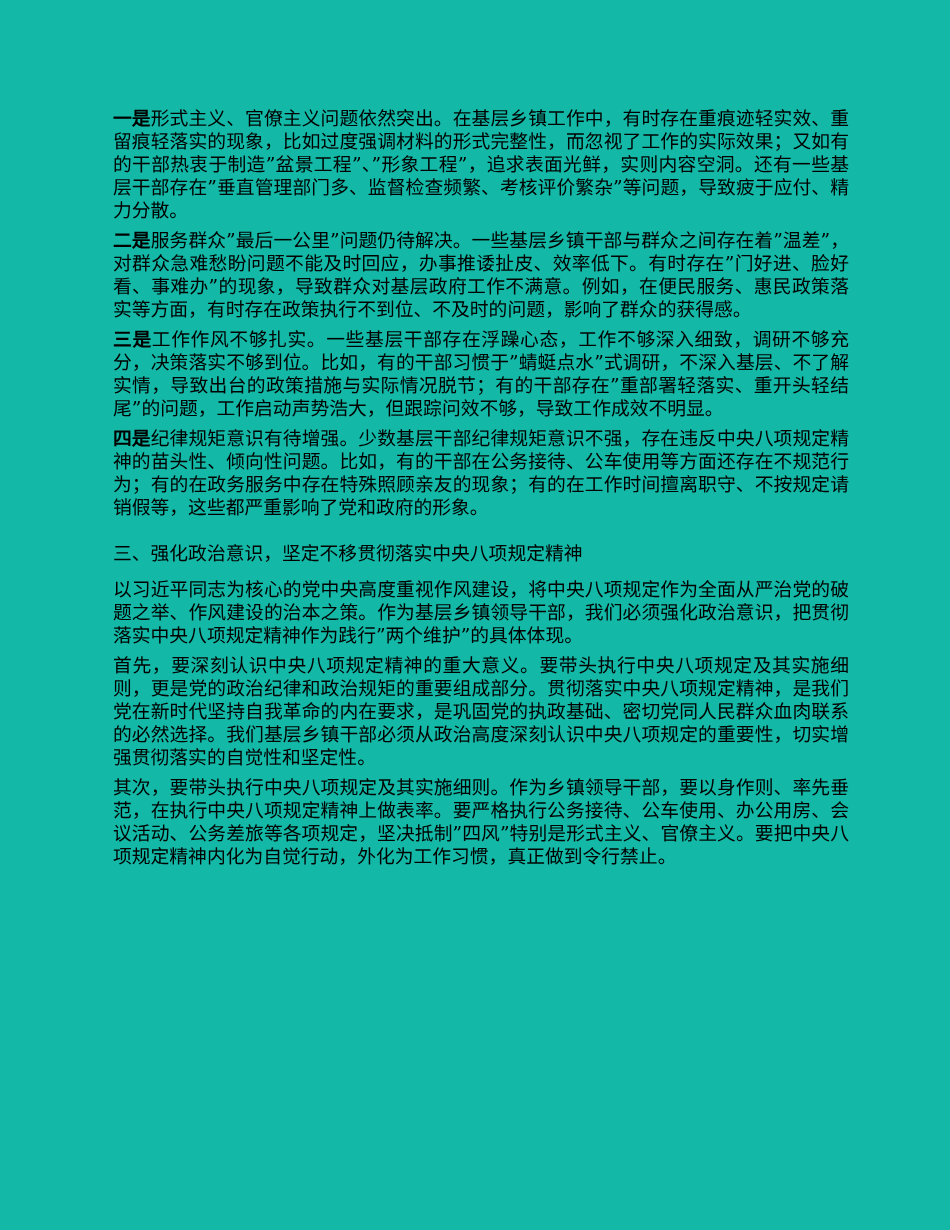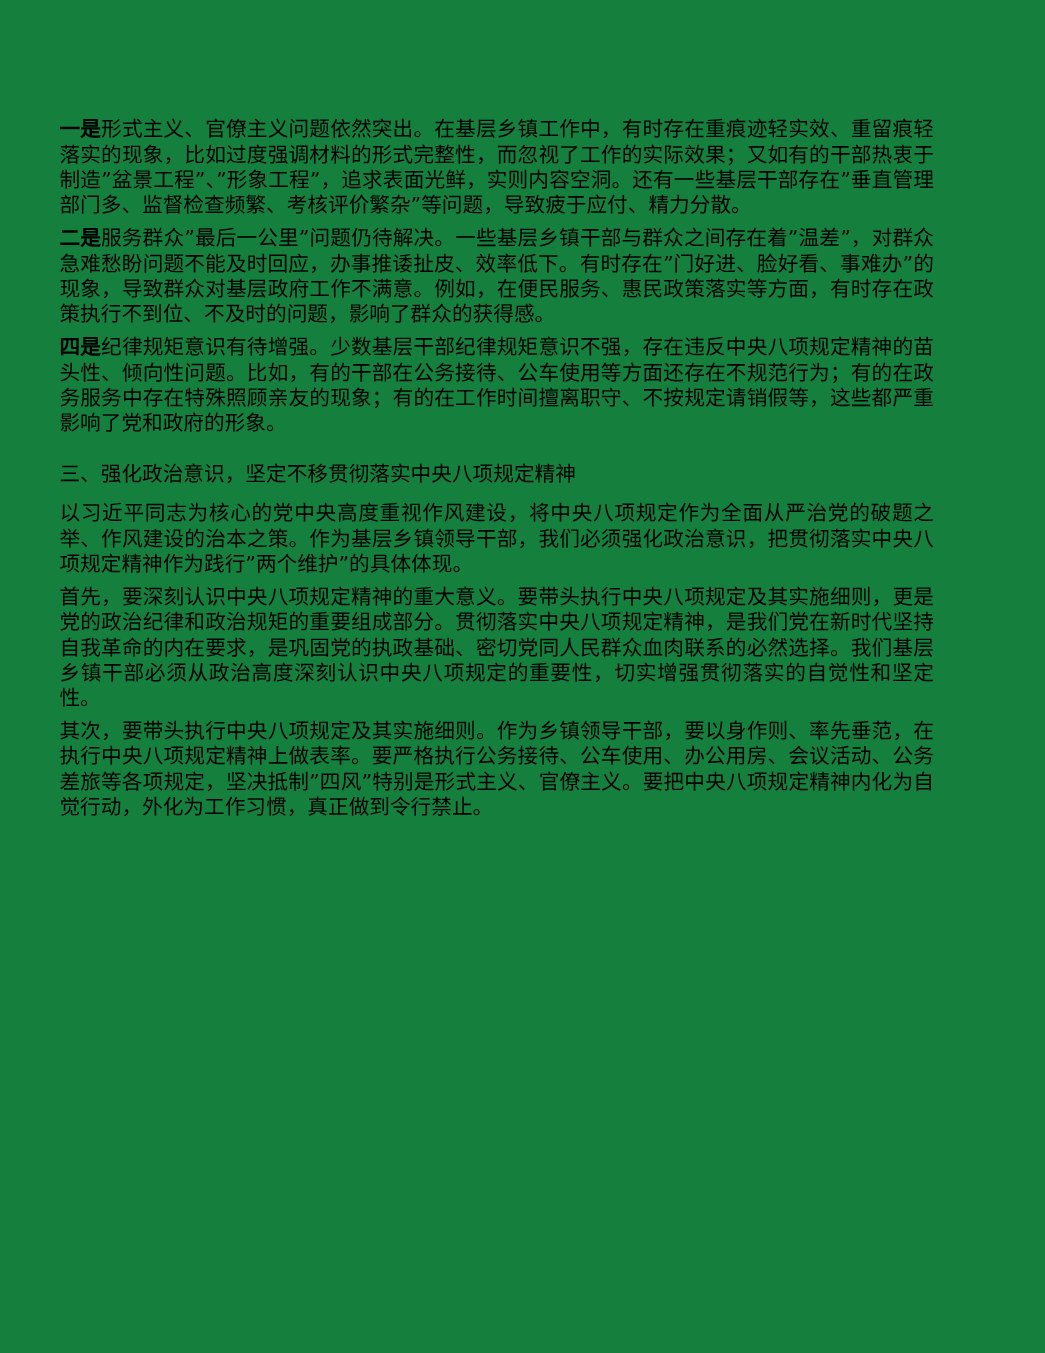--- a/index.html
+++ b/index.html
@@ -10,22 +10,22 @@
   body {
     width: 950px;
     height: 1230px;
     overflow: hidden;
     font-family: "DejaVu Serif", "Liberation Serif", serif;
   }
   .page {
     box-sizing: border-box;
     width: 950px;
     height: 1230px;
-    background: #15803d;
-    padding: 107px 101px 0 54px;
+    background: #14b8a6;
+    padding: 107px 101px 0 113px;
   }
   .doc {
     font-size: 18.8px;
     line-height: 23px;
     color: #000000;
     text-align: justify;
     letter-spacing: 0;
   }
   .doc p {
     margin: 0 0 7px 0;
@@ -42,20 +42,21 @@
 </style>
 </head>
 <body>
 
 <main class="page">
   <article class="doc">
   <p><strong class="lead">一是</strong><span class="para-text">形式主义、官僚主义问题依然突出。在基层乡镇工作中，有时存在重痕迹轻实效、重留痕轻落实的现象，比如过度强调材料的形式完整性，而忽视了工作的实际效果；又如有的干部热衷于制造”盆景工程”、”形象工程”，追求表面光鲜，实则内容空洞。还有一些基层干部存在”垂直管理部门多、监督检查频繁、考核评价繁杂”等问题，导致疲于应付、精力分散。</span></p>
 
   <p><strong class="lead">二是</strong><span class="para-text">服务群众”最后一公里”问题仍待解决。一些基层乡镇干部与群众之间存在着”温差”，对群众急难愁盼问题不能及时回应，办事推诿扯皮、效率低下。有时存在”门好进、脸好看、事难办”的现象，导致群众对基层政府工作不满意。例如，在便民服务、惠民政策落实等方面，有时存在政策执行不到位、不及时的问题，影响了群众的获得感。</span></p>
 
+  <p><strong class="lead">三是</strong><span class="para-text">工作作风不够扎实。一些基层干部存在浮躁心态，工作不够深入细致，调研不够充分，决策落实不够到位。比如，有的干部习惯于”蜻蜓点水”式调研，不深入基层、不了解实情，导致出台的政策措施与实际情况脱节；有的干部存在”重部署轻落实、重开头轻结尾”的问题，工作启动声势浩大，但跟踪问效不够，导致工作成效不明显。</span></p>
 
   <p><strong class="lead">四是</strong><span class="para-text">纪律规矩意识有待增强。少数基层干部纪律规矩意识不强，存在违反中央八项规定精神的苗头性、倾向性问题。比如，有的干部在公务接待、公车使用等方面还存在不规范行为；有的在政务服务中存在特殊照顾亲友的现象；有的在工作时间擅离职守、不按规定请销假等，这些都严重影响了党和政府的形象。</span></p>
 
 
   <p class="heading"><span class="para-text">三、强化政治意识，坚定不移贯彻落实中央八项规定精神</span></p>
 
   <p><span class="para-text">以习近平同志为核心的党中央高度重视作风建设，将中央八项规定作为全面从严治党的破题之举、作风建设的治本之策。作为基层乡镇领导干部，我们必须强化政治意识，把贯彻落实中央八项规定精神作为践行”两个维护”的具体体现。</span></p>
 
   <p><span class="para-text">首先，要深刻认识中央八项规定精神的重大意义。要带头执行中央八项规定及其实施细则，更是党的政治纪律和政治规矩的重要组成部分。贯彻落实中央八项规定精神，是我们党在新时代坚持自我革命的内在要求，是巩固党的执政基础、密切党同人民群众血肉联系的必然选择。我们基层乡镇干部必须从政治高度深刻认识中央八项规定的重要性，切实增强贯彻落实的自觉性和坚定性。</span></p>
 

